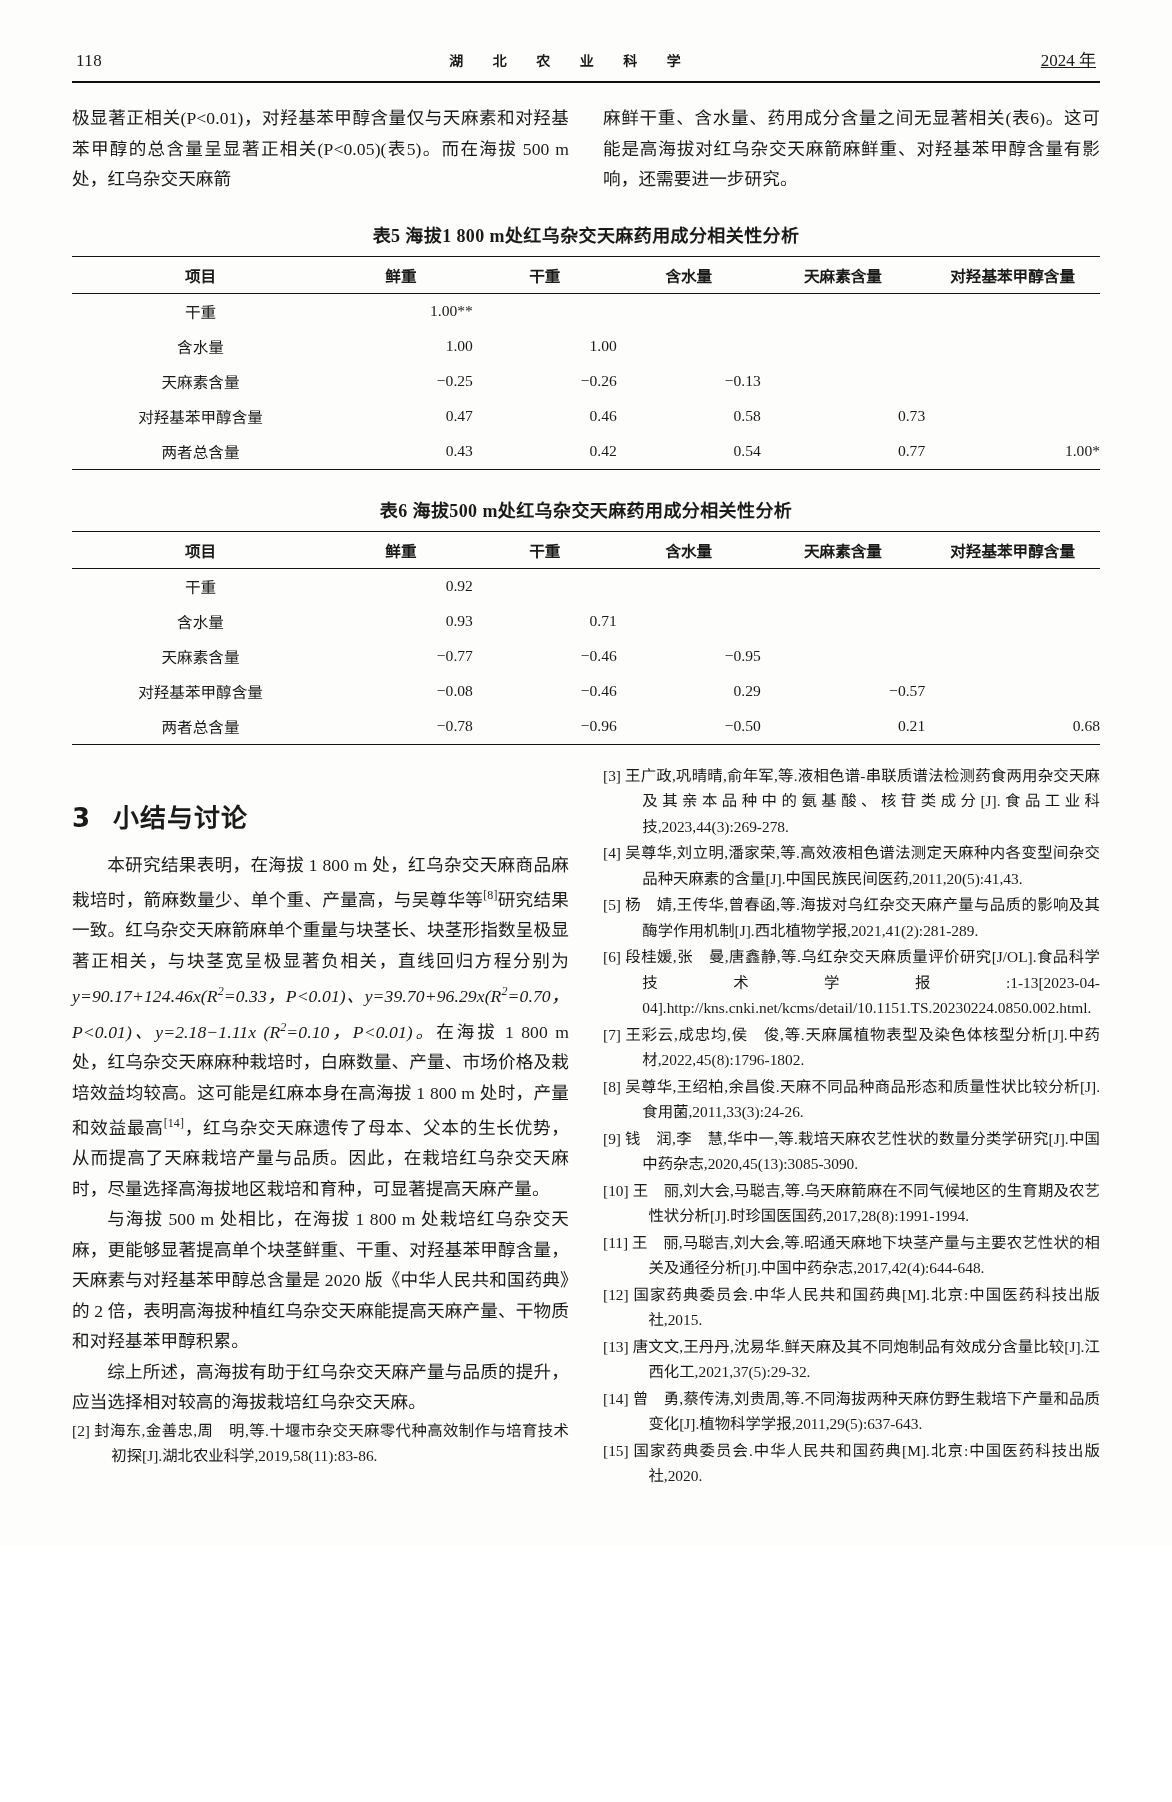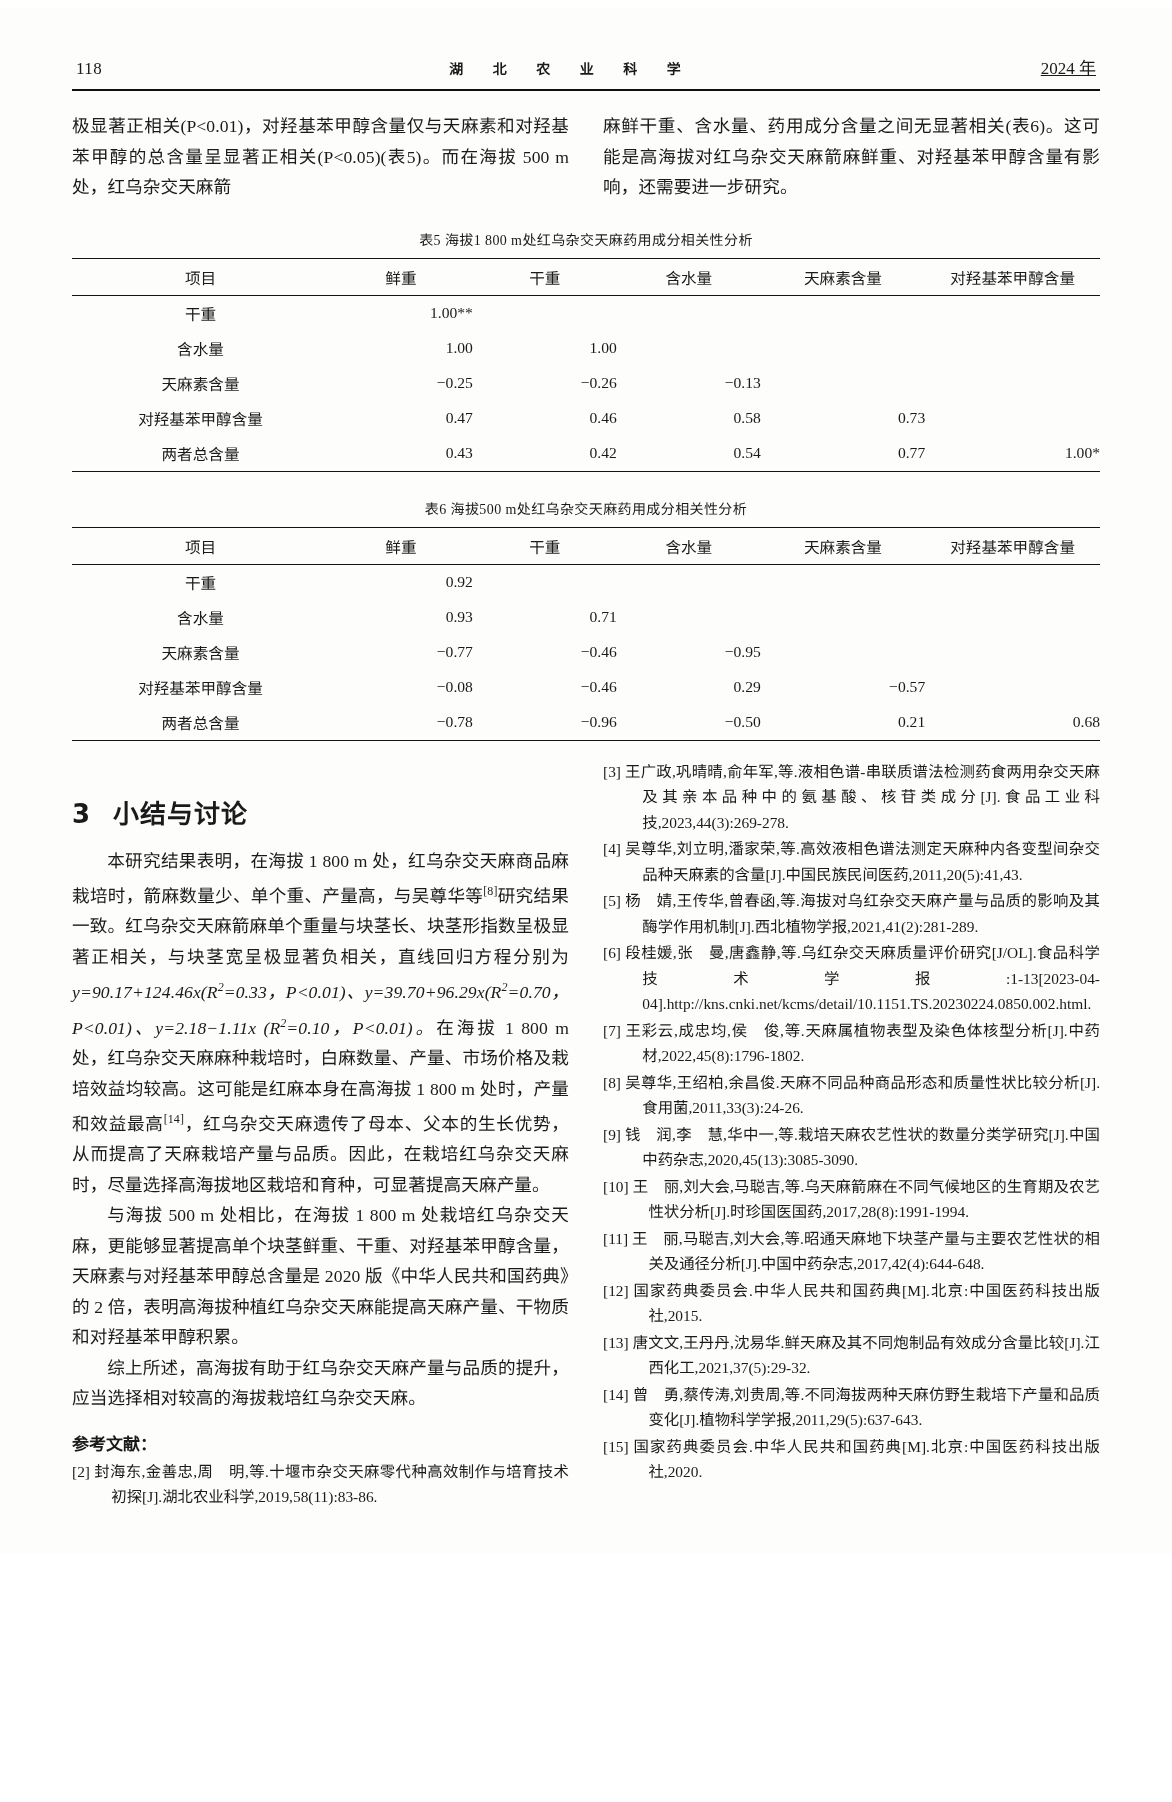--- a/index.html
+++ b/index.html
@@ -15,21 +15,20 @@
     color: #1a1a1a;
     position: relative;
     overflow: hidden;
   }
   .page {
     position: absolute;
     left: 0; top: 0;
     width: 1172px;
     height: 1546px;
     background: #fdfdfc;
-    margin-top: 8px;
   }
   .content {
     position: absolute;
     left: 72px;
     top: 46px;
     width: 1028px;
   }
 
   
   .runhead {
@@ -75,32 +74,32 @@
     letter-spacing: 0.1px;
   }
   p.body.indent { text-indent: 2em; }
   .it { font-style: italic; }
   sup { font-size: 0.68em; vertical-align: super; }
 
   
   .table-block { margin: 26px 0 0 0; width: 100%; }
   .table-caption {
     text-align: center;
-    font-size: 14px;
-    font-weight: normal;
+    font-size: 18px;
+    font-weight: bold;
     margin-bottom: 9px;
     letter-spacing: 0.4px;
   }
   table.data {
     width: 100%;
     border-collapse: collapse;
     font-size: 15.6px;
   }
   table.data thead th {
-    font-weight: normal;
+    font-weight: bold;
     padding: 7px 0 7px 0;
     text-align: center;
     border-top: 1.9px solid #141414;
     border-bottom: 1.1px solid #141414;
   }
   table.data tbody td {
     padding: 6.5px 0;
     text-align: right;
     vertical-align: middle;
   }
@@ -319,21 +318,20 @@
           <span class="sec-num">3</span>
           <span>小结与讨论</span>
         </div>
 
         <p class="body indent"><span>本研究结果表明，在海拔 1 800 m 处，红乌杂交天麻商品麻栽培时，箭麻数量少、单个重、产量高，与吴尊华等</span><sup>[8]</sup><span>研究结果一致。红乌杂交天麻箭麻单个重量与块茎长、块茎形指数呈极显著正相关，与块茎宽呈极显著负相关，直线回归方程分别为</span><span class="it">y=90.17+124.46x(R<sup>2</sup>=0.33，P&lt;0.01)、y=39.70+96.29x(R<sup>2</sup>=0.70，P&lt;0.01)、y=2.18−1.11x (R<sup>2</sup>=0.10，P&lt;0.01)。</span><span>在海拔 1 800 m 处，红乌杂交天麻麻种栽培时，白麻数量、产量、市场价格及栽培效益均较高。这可能是红麻本身在高海拔 1 800 m 处时，产量和效益最高</span><sup>[14]</sup><span>，红乌杂交天麻遗传了母本、父本的生长优势，从而提高了天麻栽培产量与品质。因此，在栽培红乌杂交天麻时，尽量选择高海拔地区栽培和育种，可显著提高天麻产量。</span></p>
 
         <p class="body indent">与海拔 500 m 处相比，在海拔 1 800 m 处栽培红乌杂交天麻，更能够显著提高单个块茎鲜重、干重、对羟基苯甲醇含量，天麻素与对羟基苯甲醇总含量是 2020 版《中华人民共和国药典》的 2 倍，表明高海拔种植红乌杂交天麻能提高天麻产量、干物质和对羟基苯甲醇积累。</p>
 
         <p class="body indent">综上所述，高海拔有助于红乌杂交天麻产量与品质的提升，应当选择相对较高的海拔栽培红乌杂交天麻。</p>
 
-        <div class="ref-head">参考文献：</div>
 
         <ul class="refs">
           <li>[2] 封海东,金善忠,周　明,等.十堰市杂交天麻零代种高效制作与培育技术初探[J].湖北农业科学,2019,58(11):83-86.</li>
         </ul>
       </div>
 
       <div class="col col-right">
         <ul class="refs refs-top">
           <li>[3] 王广政,巩晴晴,俞年军,等.液相色谱-串联质谱法检测药食两用杂交天麻及其亲本品种中的氨基酸、核苷类成分[J].食品工业科技,2023,44(3):269-278.</li>
           <li>[4] 吴尊华,刘立明,潘家荣,等.高效液相色谱法测定天麻种内各变型间杂交品种天麻素的含量[J].中国民族民间医药,2011,20(5):41,43.</li>

